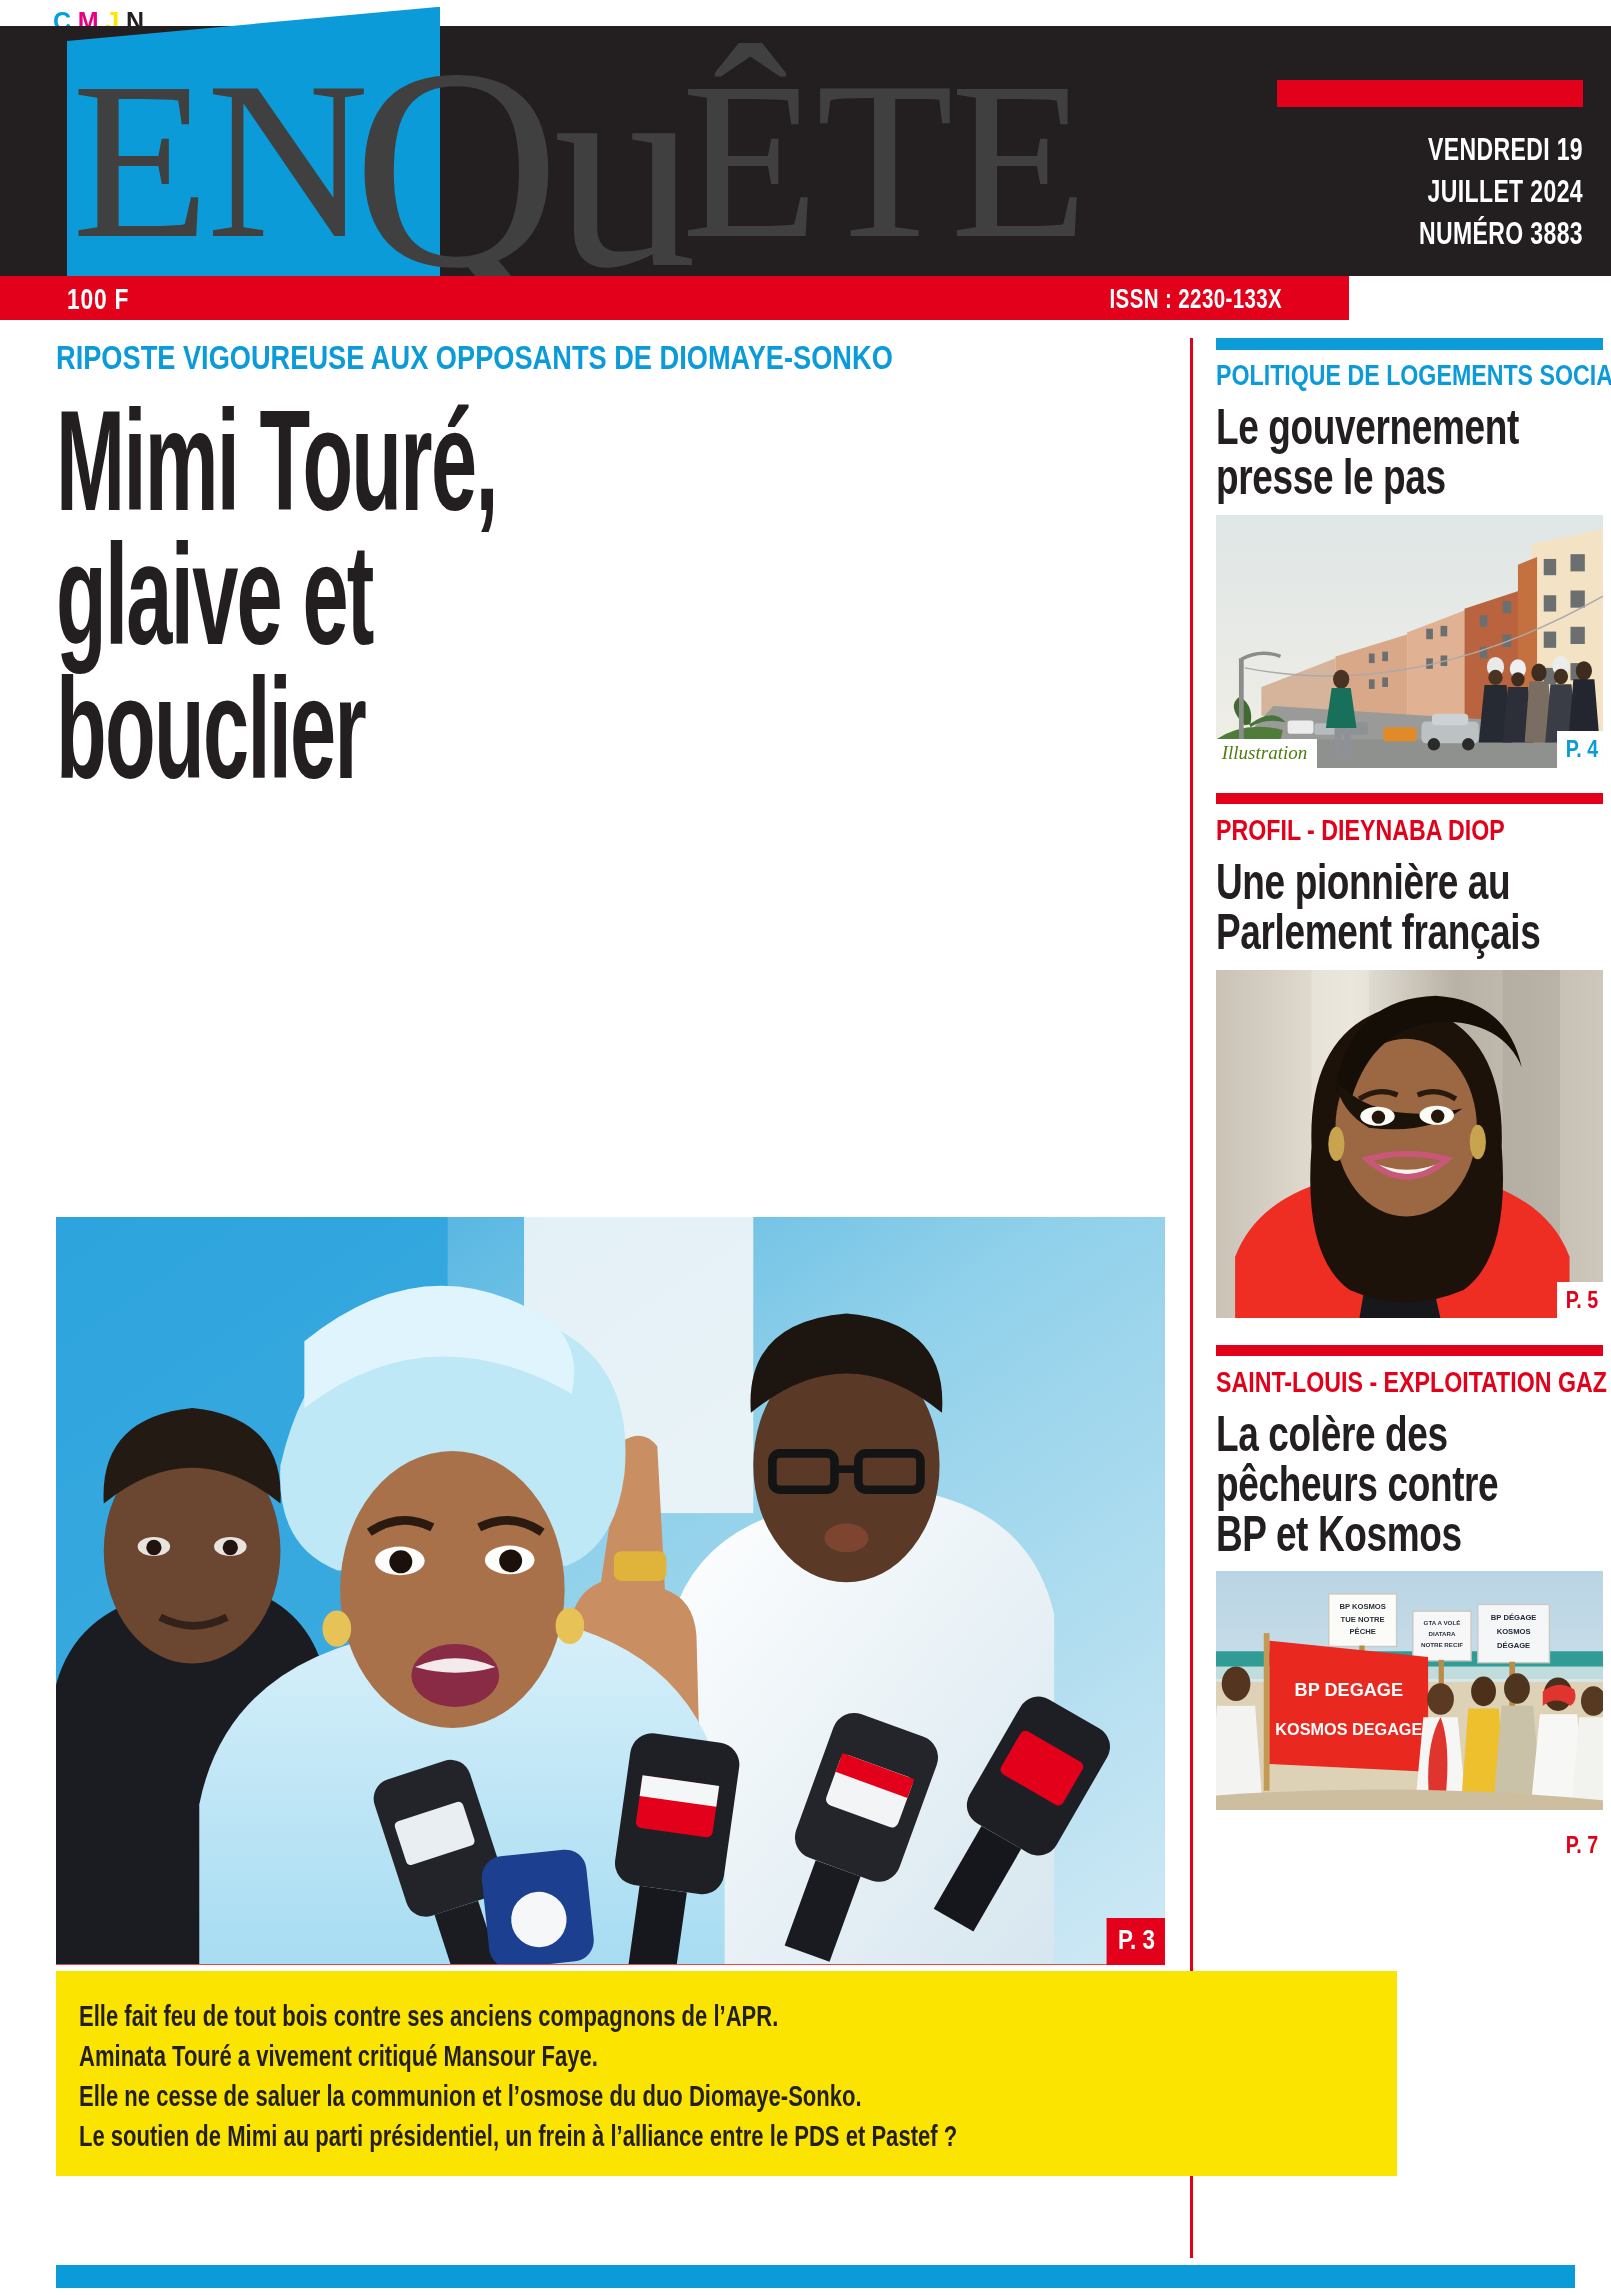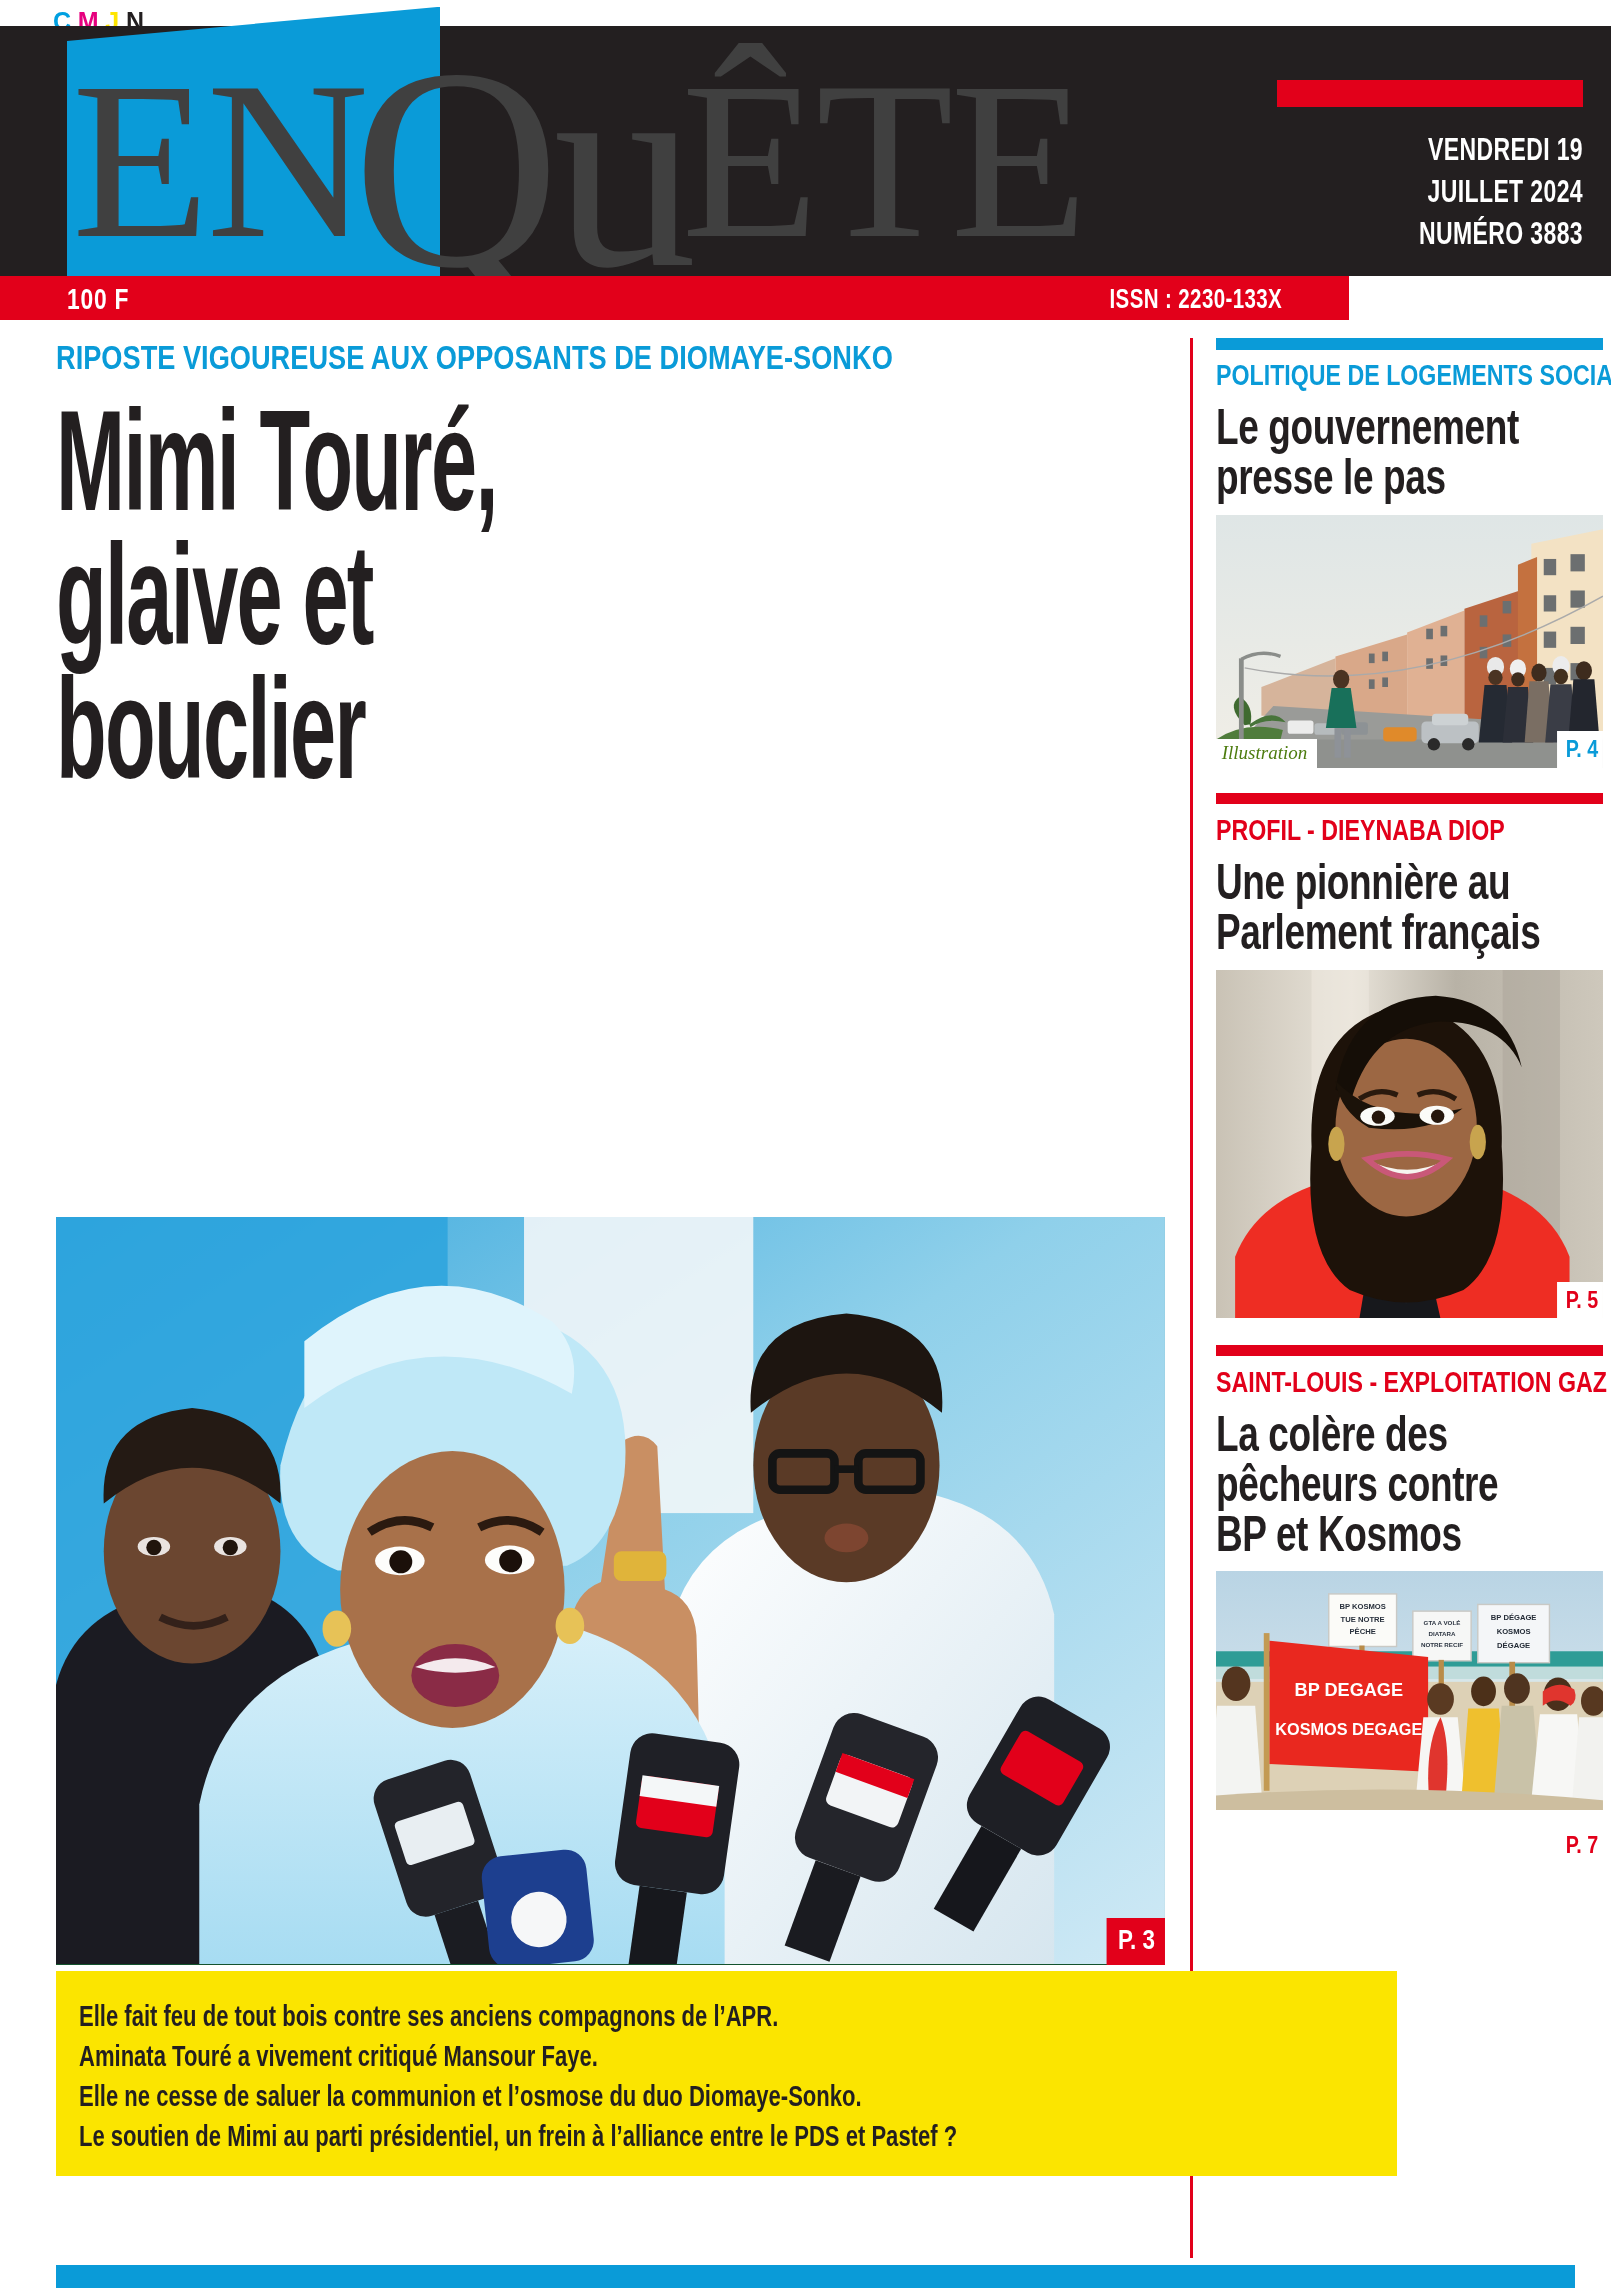--- a/index.html
+++ b/index.html
@@ -111,21 +111,21 @@
     line-height:134px;
     letter-spacing:-2.9px;
     transform:scaleX(0.58);
     transform-origin:0 0;
     width:1911px;
   }
   #lead-photo {
     position:absolute; left:0; top:879px;
     width:1109px; height:748px;
     overflow:hidden;
-    background:#14532d;
+    background:#ef4444;
   }
   #lead-photo .pno {
     position:absolute; right:0; bottom:0;
     background:#e2001a; color:#fff;
     font-weight:bold; font-size:28px;
     padding:6.7px 12.4px 8.6px 14.3px;
     transform:scaleX(0.80); transform-origin:100% 100%;
   }
   
   #yellowbox {

